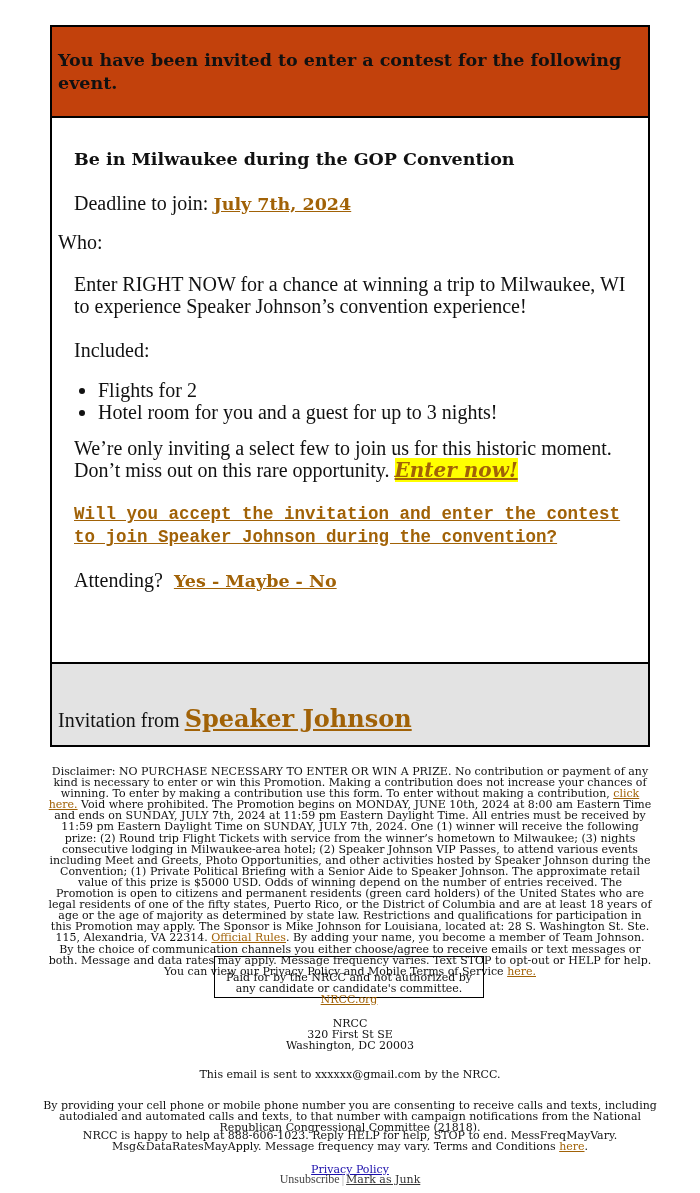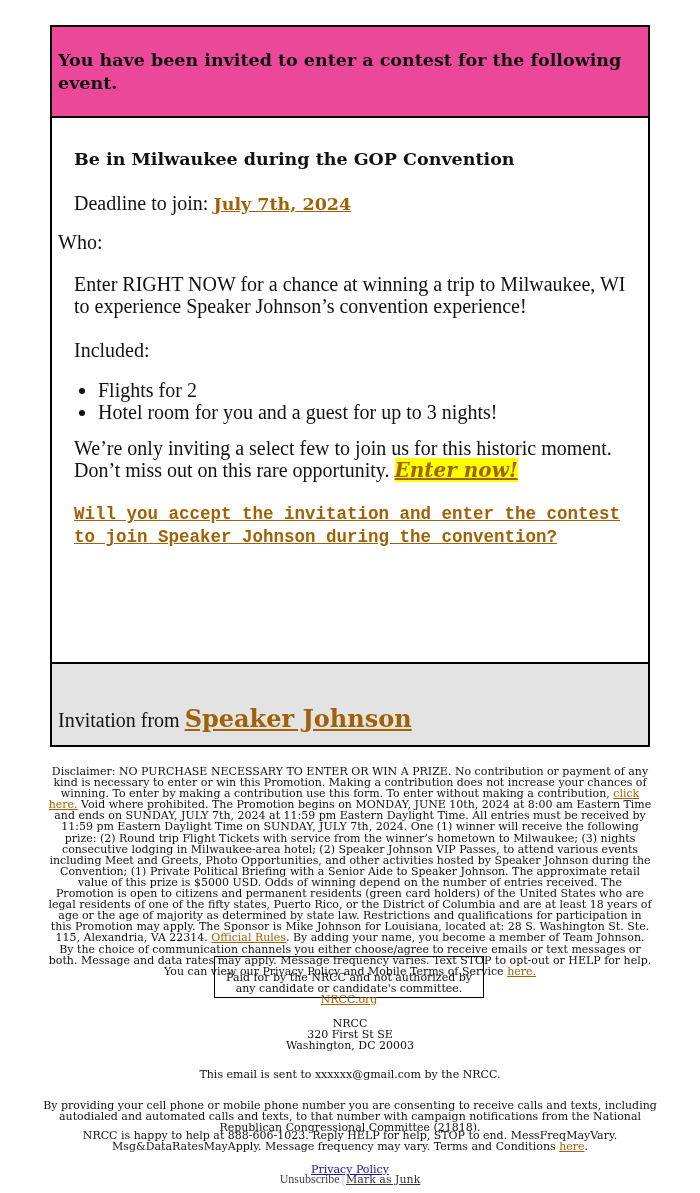--- a/index.html
+++ b/index.html
@@ -1,19 +1,19 @@
 <!DOCTYPE html>
 <html><head>
 <meta charset="utf-8">
 <style>
   html, body { margin: 0; padding: 0; background: #ffffff; }
   body { width: 700px; height: 1193px; position: relative; font-family: "DejaVu Serif", serif; color: #111; overflow: hidden; }
   a { color: #a16207; }
   .card { position: absolute; left: 50px; top: 25px; width: 596px; border: 2px solid #000; }
-  .hdr { background: #ec4899; border-bottom: 2px solid #000; height: 91px; box-sizing: border-box; padding: 22px 6px 0 6px; font-family: "DejaVu Serif", serif; font-weight: bold; font-size: 17.5px; line-height: 23px; }
+  .hdr { background: #c2410c; border-bottom: 2px solid #000; height: 91px; box-sizing: border-box; padding: 22px 6px 0 6px; font-family: "DejaVu Serif", serif; font-weight: bold; font-size: 17.5px; line-height: 23px; }
   .body { background: #fff; border-bottom: 2px solid #000; padding: 0 6px; height: 516px; box-sizing: border-box; font-family: "Liberation Serif", serif; font-size: 20px; line-height: 22px; }
   .body .title { font-family: "DejaVu Serif", serif; font-weight: bold; font-size: 17.5px; margin-top: 30px; line-height: 22px; }
   .body p { margin: 16px; }
   .deadline { margin-top: 22px !important; }
   .deadline a { font-family: "DejaVu Serif", serif; font-weight: bold; font-size: 17.5px; }
   .who { margin-top: 15px; display: flex; }
   .who .lbl { width: 80px; }
   .who ul { list-style: none; margin: 0; padding: 0; }
   .who li::before { content: "\2022 "; }
   .enter { margin-top: 20px !important; }
@@ -60,20 +60,24 @@
     <ul class="incl-list">
       <li>Flights for 2</li>
       <li>Hotel room for you and a guest for up to 3 nights!</li>
     </ul>
     <p class="only">
       <span>We’re only inviting a select few to join us for this historic moment. Don’t miss out on this rare opportunity. </span><a href="#" class="enter-now">Enter now!</a>
     </p>
     <p class="accept">
       <a href="#">Will you accept the invitation and enter the contest to join Speaker Johnson during the convention?</a>
     </p>
+    <p class="attending">
+      <span>Attending?</span>
+      <a href="#">Yes - Maybe - No</a>
+    </p>
   </div>
   <div class="foot">
     <span>Invitation from </span><a href="#">Speaker Johnson</a>
   </div>
 </div>
 
 <div class="small disclaimer">
   <span>Disclaimer: NO PURCHASE NECESSARY TO ENTER OR WIN A PRIZE. No contribution or payment of any kind is necessary to enter or win this Promotion. Making a contribution does not increase your chances of winning. To enter by making a contribution use this form. To enter without making a contribution, </span><a href="#">click here.</a><span> Void where prohibited. The Promotion begins on MONDAY, JUNE 10th, 2024 at 8:00 am Eastern Time and ends on SUNDAY, JULY 7th, 2024 at 11:59 pm Eastern Daylight Time. All entries must be received by 11:59 pm Eastern Daylight Time on SUNDAY, JULY 7th, 2024. One (1) winner will receive the following prize: (2) Round trip Flight Tickets with service from the winner’s hometown to Milwaukee; (3) nights consecutive lodging in Milwaukee-area hotel; (2) Speaker Johnson VIP Passes, to attend various events including Meet and Greets, Photo Opportunities, and other activities hosted by Speaker Johnson during the Convention; (1) Private Political Briefing with a Senior Aide to Speaker Johnson. The approximate retail value of this prize is $5000 USD. Odds of winning depend on the number of entries received. The Promotion is open to citizens and permanent residents (green card holders) of the United States who are legal residents of one of the fifty states, Puerto Rico, or the District of Columbia and are at least 18 years of age or the age of majority as determined by state law. Restrictions and qualifications for participation in this Promotion may apply. The Sponsor is Mike Johnson for Louisiana, located at: 28 S. Washington St. Ste. 115, Alexandria, VA 22314. </span><a href="#">Official Rules</a><span>. By adding your name, you become a member of Team Johnson. By the choice of communication channels you either choose/agree to receive emails or text messages or both. Message and data rates may apply. Message frequency varies. Text STOP to opt-out or HELP for help. You can view our Privacy Policy and Mobile Terms of Service </span><a href="#">here.</a>
 </div>
 

